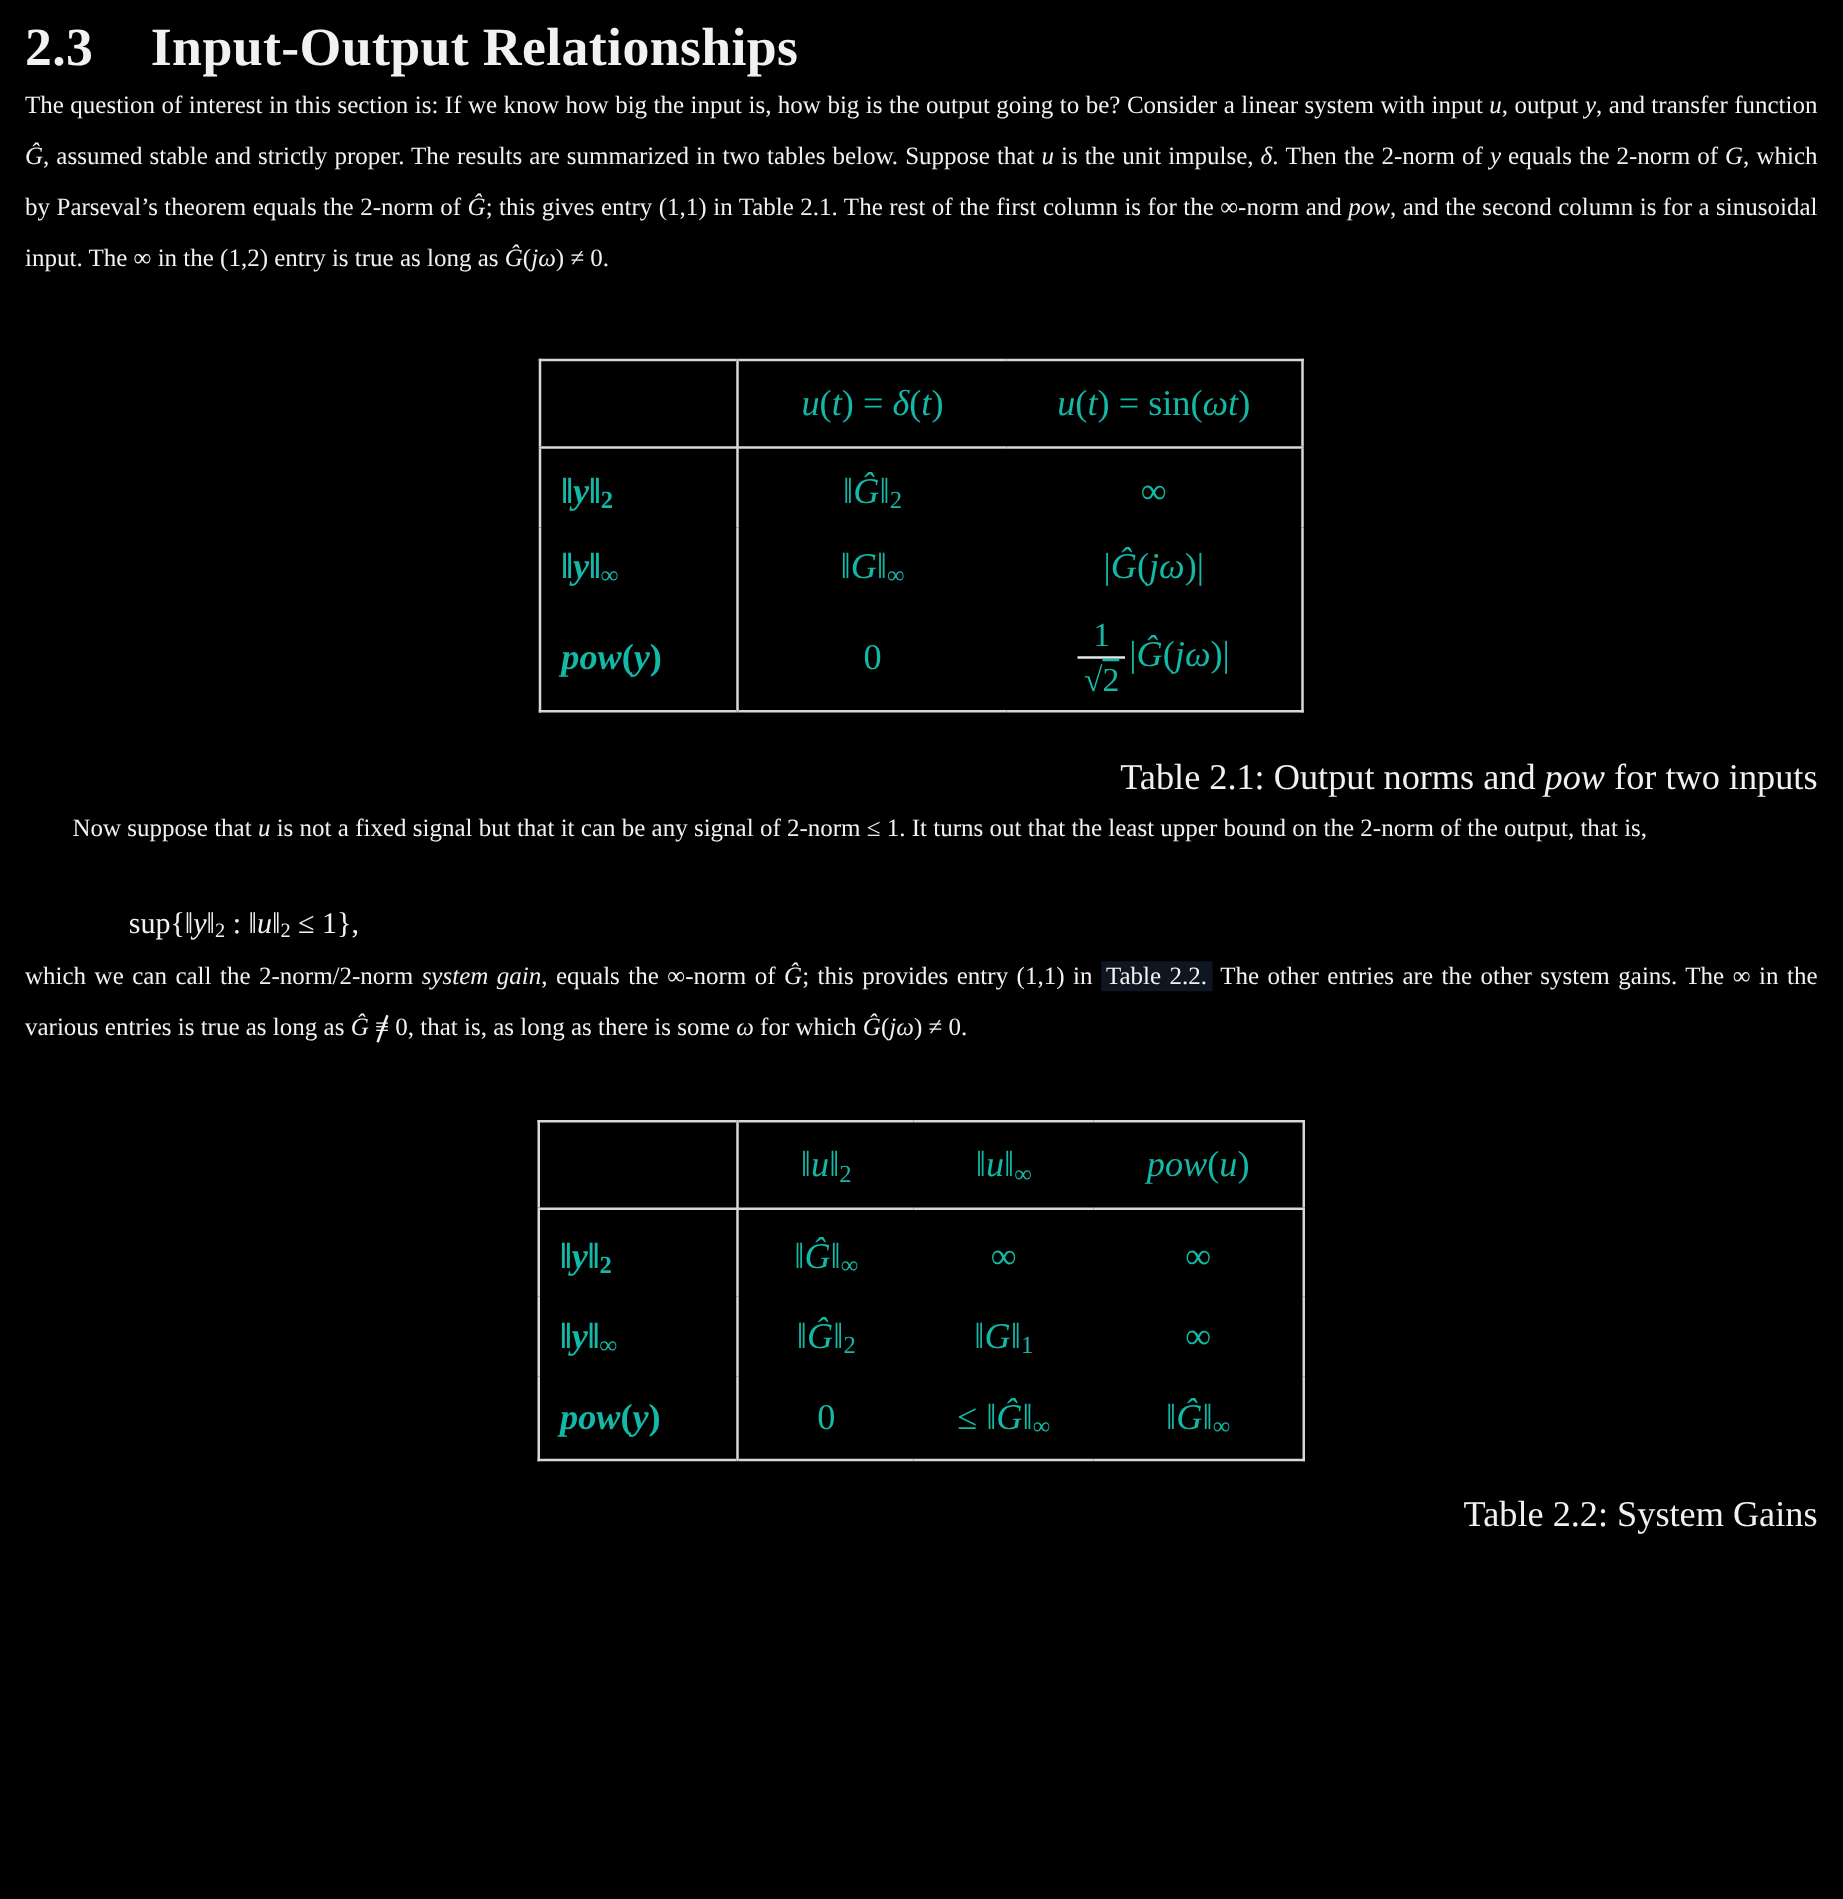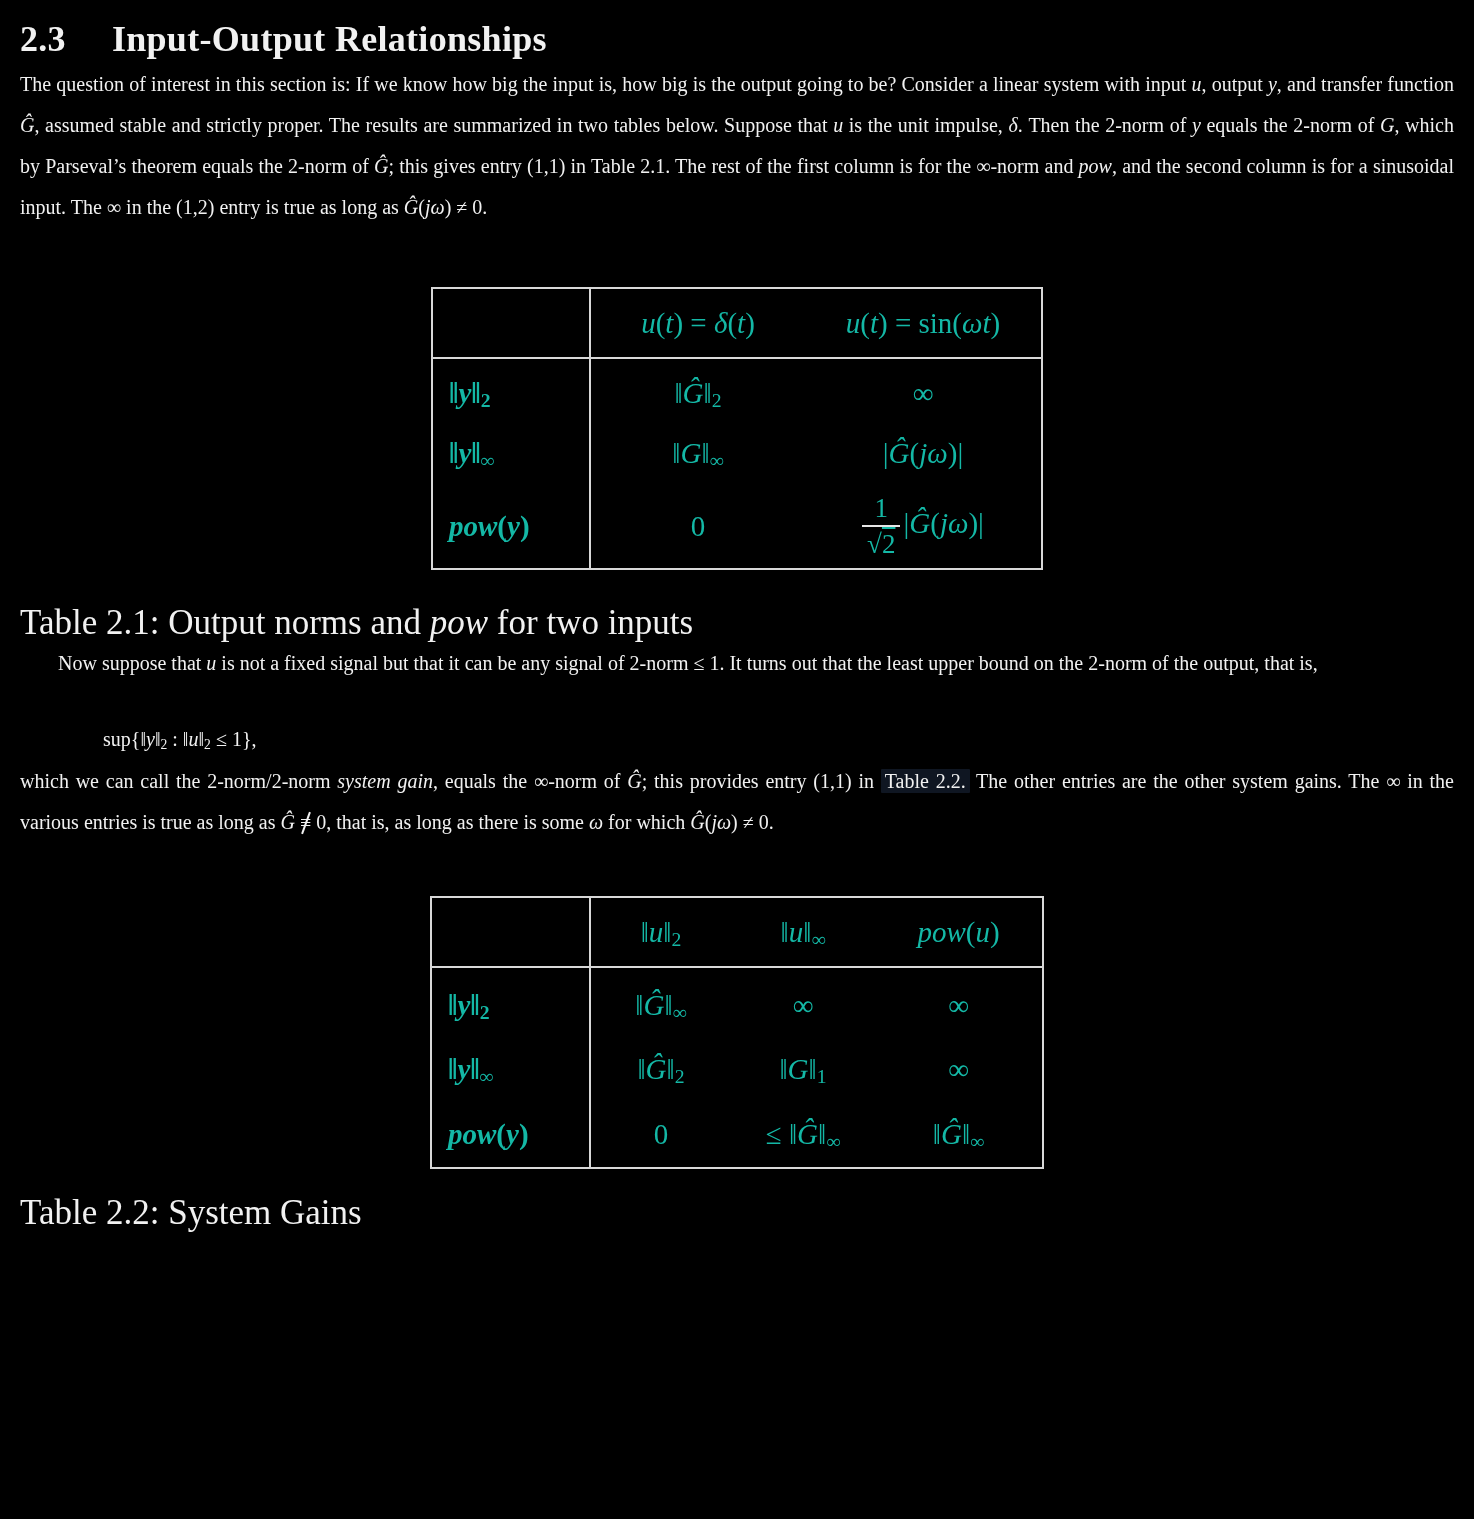--- a/index.html
+++ b/index.html
@@ -12,41 +12,41 @@
     height: 1519px;
     overflow: hidden;
     color: #f1f1f1;
     font-family: "Liberation Serif", "DejaVu Serif", "DejaVu Sans", serif;
   }
   .page {
     padding: 0 20px;
   }
   h1.section-heading {
     margin: 14px 0 0 0;
-    font-size: 36px;
+    font-size: 43px;
     line-height: 50px;
     font-weight: bold;
     letter-spacing: 0.3px;
   }
   h1 .sec-num { margin-right: 46px; }
 
   p.body {
     margin: 0;
     font-size: 20px;
     line-height: 41px;
     text-align: justify;
   }
   .para1 { margin-top: 36px; }
   .para2 { margin-top: 30px; text-indent: 38px; }
   .para3 { margin-top: 27px; }
 
   .equation {
     margin-top: 33px;
     padding-left: 83px;
-    font-size: 20px;
+    font-size: 24px;
     line-height: 44px;
   }
 
   i { font-style: italic; }
   sub { font-size: 0.68em; vertical-align: -0.22em; line-height: 0; }
 
   .link-hl {
     background: #0f1622;
     padding: 1px 4px;
     border-radius: 1px;
@@ -95,23 +95,23 @@
   table.t2 { width: 550px; margin-top: 53px; }
   .t2 .c0 { width: 135px; }
   .t2 .c1 { width: 128px; }
   .t2 .c2 { width: 132px; }
   .t2 .c3 { width: 155px; }
   .t2 tr.r1 td { height: 63px; padding-top: 6px; }
   .t2 tr.r2 td { height: 64px; }
   .t2 tr.r3 td { height: 66px; }
 
   .caption {
-    font-size: 35px;
+    font-size: 29px;
     line-height: 41px;
-    text-align: left;
+    text-align: right;
   }
   .cap1 { margin-top: 32px; }
   .cap2 { margin-top: 23px; }
 
   
   .frac {
     display: inline-block;
     vertical-align: middle;
     text-align: center;
     font-size: 27px;

